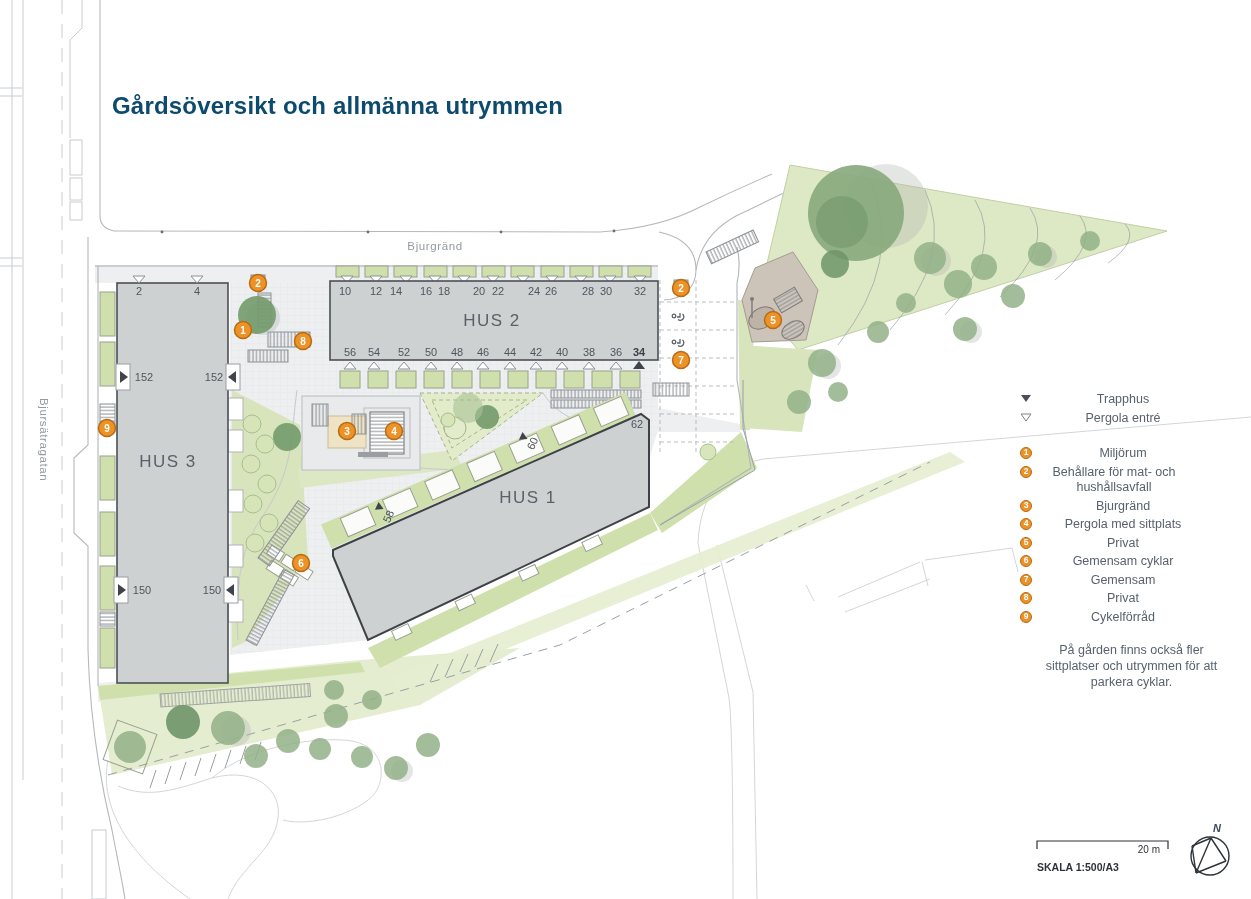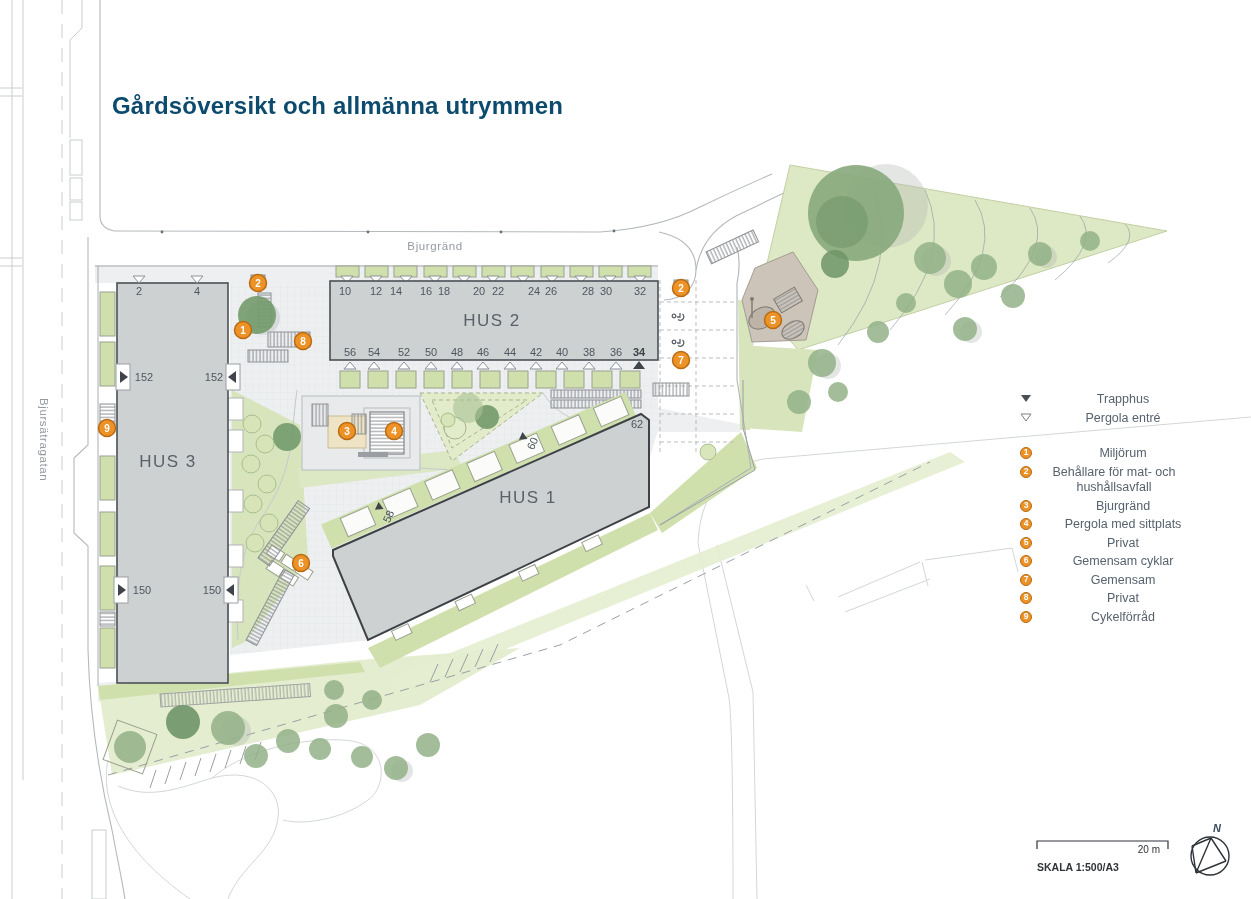--- a/index.html
+++ b/index.html
@@ -585,15 +585,16 @@
     <span class="leg-label">Gemensam</span>
   </div>
   <div class="leg-row">
     <span class="leg-circ">8</span>
     <span class="leg-label">Privat</span>
   </div>
   <div class="leg-row">
     <span class="leg-circ">9</span>
     <span class="leg-label">Cykelförråd</span>
   </div>
+  <div class="leg-note">På gården finns också fler sittplatser och utrymmen för att parkera cyklar.</div>
 </div>
 
 </div>
 
 </body></html>

